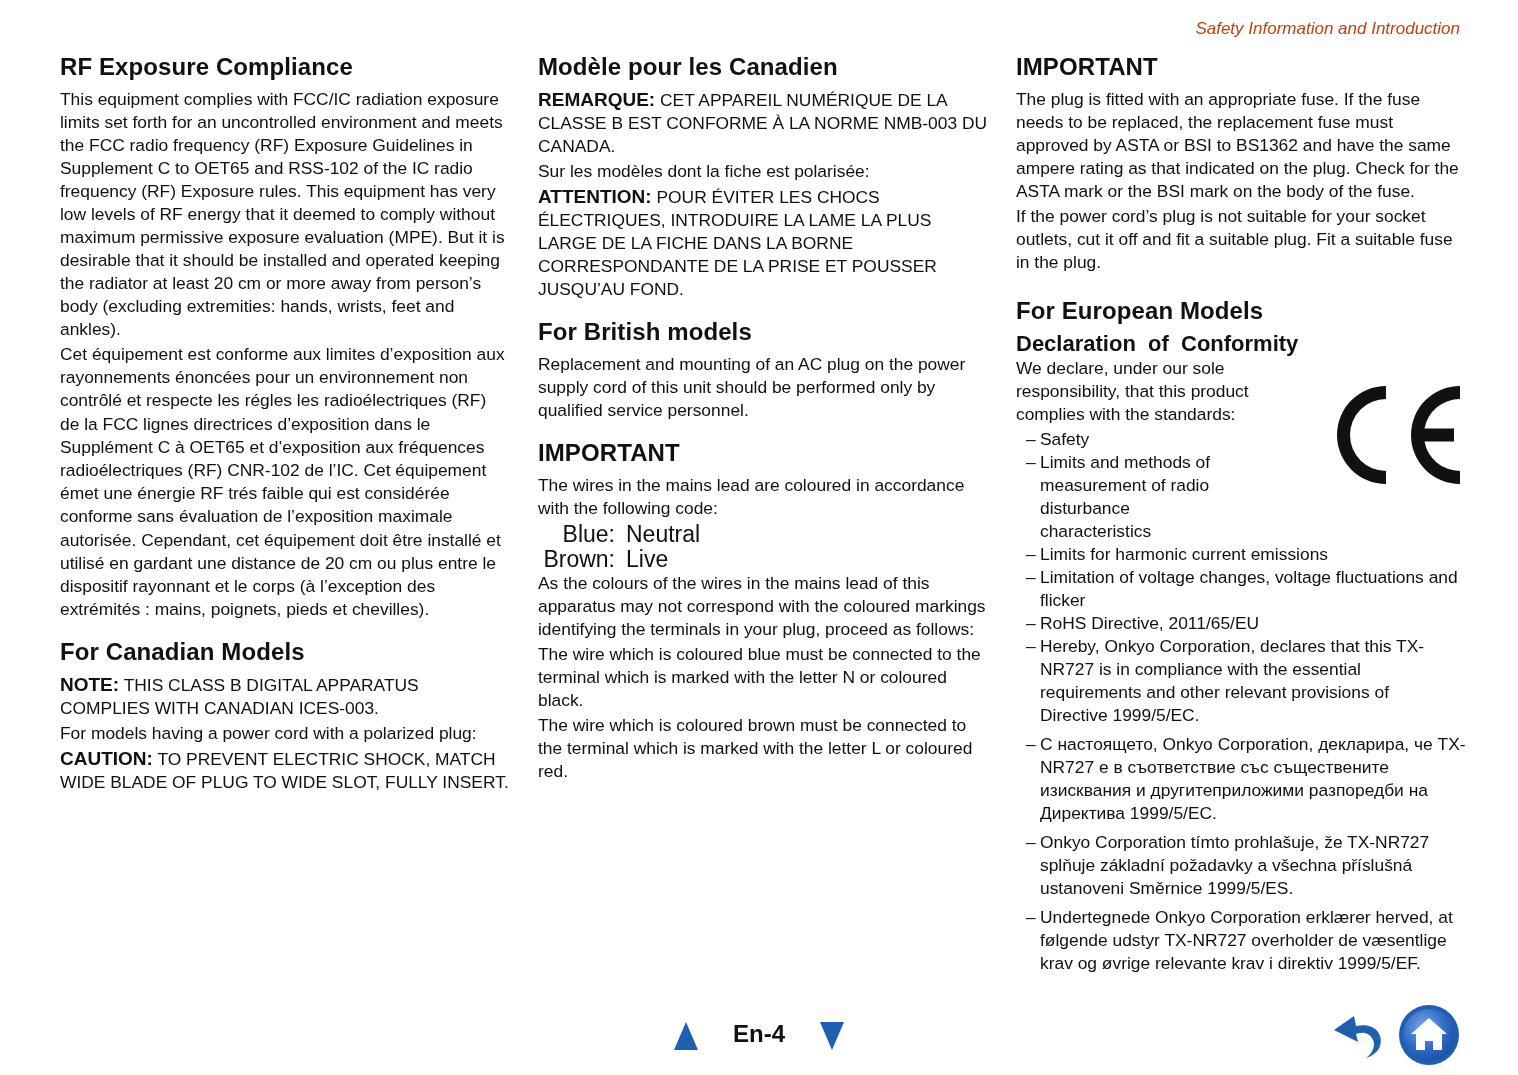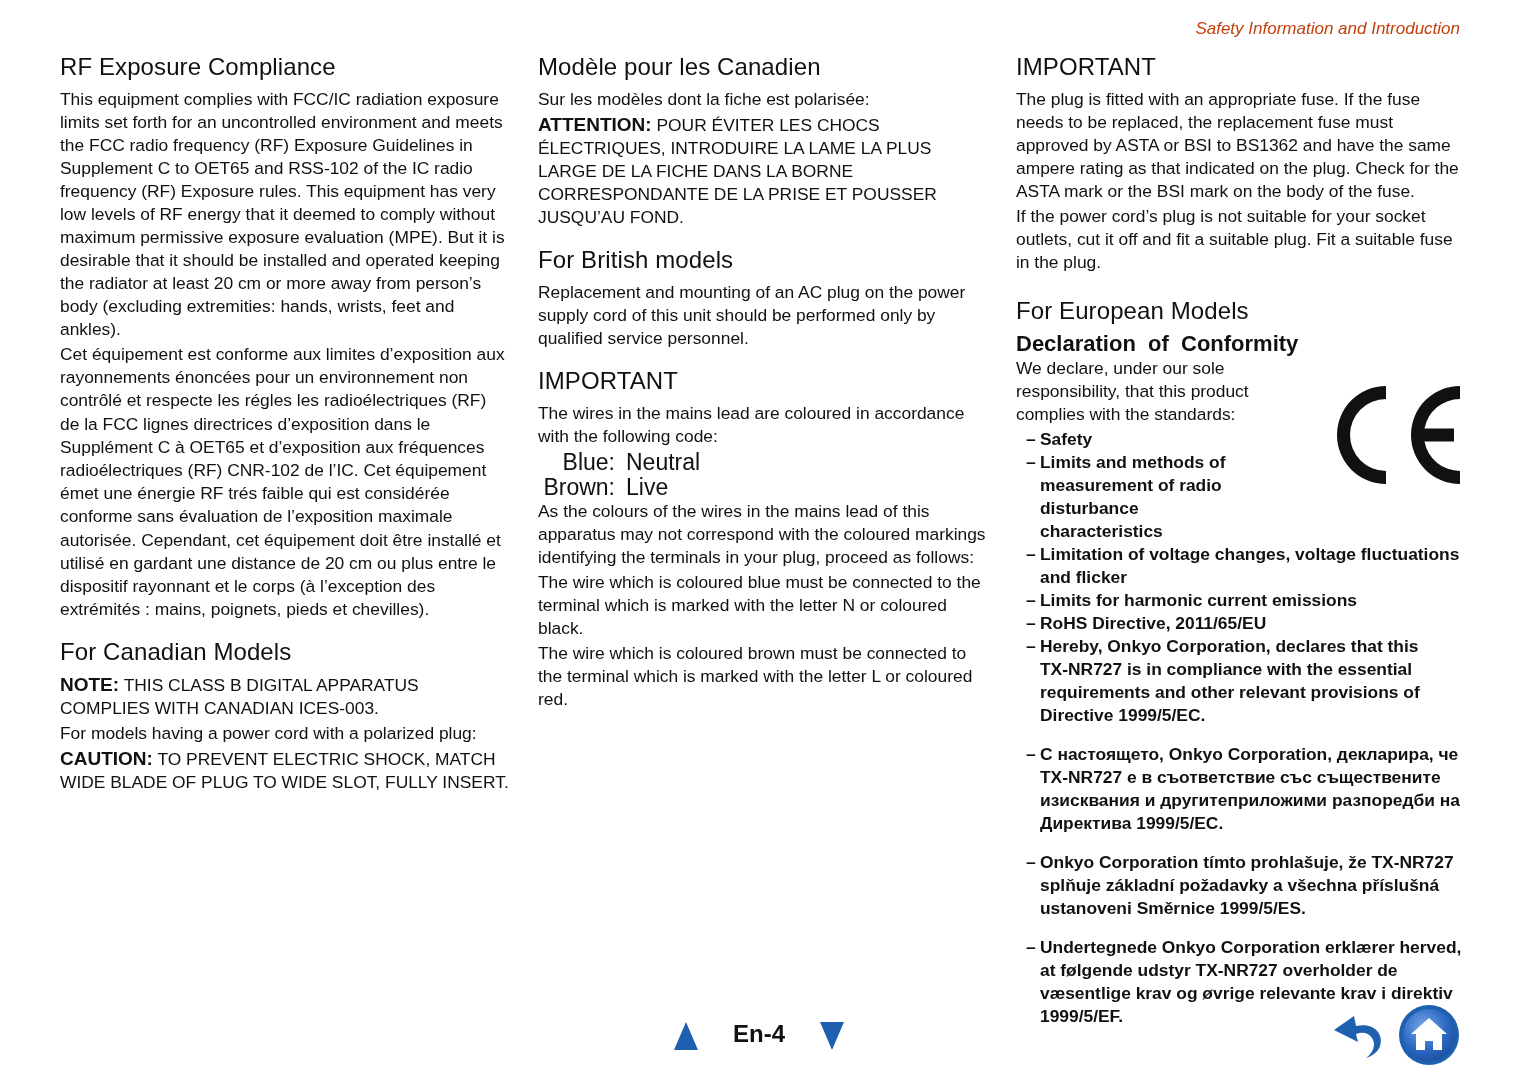--- a/index.html
+++ b/index.html
@@ -9,35 +9,35 @@
     }
     .running-head {
       position: absolute; top: 19px; right: 58px;
       font-style: italic; font-size: 17px; color: #c2410c;
     }
     .col { position: absolute; top: 52px; }
     .col1 { left: 60px; width: 450px; }
     .col2 { left: 538px; width: 450px; }
     .col3 { left: 1016px; width: 450px; }
     h2 {
-      font-size: 24px; font-weight: normal; margin: 0 0 6px 0; line-height: 30px;
+      font-size: 24px; font-weight: bold; margin: 0 0 6px 0; line-height: 30px;
       letter-spacing: 0.1px;
     }
     h2.spaced { margin-top: 16px; }
     p { margin: 0 0 2px 0; font-size: 17.4px; line-height: 23px; }
     b.lbl { font-size: 19px; }
     .subhead { font-size: 22px; font-weight: bold; margin: 0 0 2px 0; line-height: 23px; }
     .wire-row { display: flex; font-size: 23px; line-height: 25px; }
     .wire-row .wlabel { width: 77px; text-align: right; padding-right: 11px; }
-    .dash-list { list-style: none; margin: 0; padding: 0; font-weight: bold; }
+    .dash-list { list-style: none; margin: 0; padding: 0; }
     .dash-list li {
       position: relative; padding-left: 24px; font-size: 17.4px; line-height: 23px;
       margin-bottom: 0;
     }
-    .dash-list li.gap { margin-top: 16px; }
+    .dash-list li.gap { margin-top: 6px; }
     .dash-list li::before {
       content: "\2013"; position: absolute; left: 10px; top: 0;
     }
     .ce-mark { position: absolute; left: 1326px; top: 386px; width: 134px; height: 98px; }
     .footer-nav { position: absolute; top: 1018px; left: 0; width: 1518px; height: 40px; padding-left: 44px; }
     .prev-page { position: absolute; left: 674px; top: 4px; width: 24px; height: 28px; cursor: pointer; }
     .next-page { position: absolute; left: 820px; top: 4px; width: 24px; height: 28px; cursor: pointer; }
     .page-number {
       position: absolute; left: 733px; top: 2px; font-size: 24px; font-weight: bold;
     }
@@ -59,20 +59,21 @@
     <h2 class="spaced">For Canadian Models</h2>
     <p><b class="lbl">NOTE:</b><span> THIS CLASS B DIGITAL APPARATUS COMPLIES WITH CANADIAN ICES-003.</span></p>
     <p>For models having a power cord with a polarized plug:</p>
     <p><b class="lbl">CAUTION:</b><span> TO PREVENT ELECTRIC SHOCK, MATCH WIDE BLADE OF PLUG TO WIDE SLOT, FULLY INSERT.</span></p>
   </section>
 </div>
 
 <div class="col col2">
   <section>
     <h2>Modèle pour les Canadien</h2>
+    <p><b class="lbl">REMARQUE:</b><span> CET APPAREIL NUMÉRIQUE DE LA CLASSE B EST CONFORME À LA NORME NMB-003 DU CANADA.</span></p>
     <p>Sur les modèles dont la fiche est polarisée:</p>
     <p><b class="lbl">ATTENTION:</b><span> POUR ÉVITER LES CHOCS ÉLECTRIQUES, INTRODUIRE LA LAME LA PLUS LARGE DE LA FICHE DANS LA BORNE CORRESPONDANTE DE LA PRISE ET POUSSER JUSQU’AU FOND.</span></p>
   </section>
   <section>
     <h2 class="spaced">For British models</h2>
     <p>Replacement and mounting of an AC plug on the power supply cord of this unit should be performed only by qualified service personnel.</p>
   </section>
   <section>
     <h2 class="spaced">IMPORTANT</h2>
     <p>The wires in the mains lead are coloured in accordance with the following code:</p>
@@ -96,22 +97,22 @@
     <p>The plug is fitted with an appropriate fuse. If the fuse needs to be replaced, the replacement fuse must approved by ASTA or BSI to BS1362 and have the same ampere rating as that indicated on the plug. Check for the ASTA mark or the BSI mark on the body of the fuse.</p>
     <p>If the power cord’s plug is not suitable for your socket outlets, cut it off and fit a suitable plug. Fit a suitable fuse in the plug.</p>
   </section>
   <section>
     <h2 class="spaced" style="margin-top:22px">For European Models</h2>
     <div class="subhead" style="white-space:pre">Declaration  of  Conformity</div>
     <p style="width:258px">We declare, under our sole responsibility, that this product complies with the standards:</p>
     <ul class="dash-list">
       <li>Safety</li>
       <li style="width:190px;white-space:normal">Limits and methods of measurement of radio disturbance characteristics</li>
+      <li>Limits for harmonic current emissions</li>
       <li>Limitation of voltage changes, voltage fluctuations and flicker</li>
-      <li>Limits for harmonic current emissions</li>
       <li>RoHS Directive, 2011/65/EU</li>
       <li style="width:400px">Hereby, Onkyo Corporation, declares that this TX-NR727 is in compliance with the essential requirements and other relevant provisions of Directive 1999/5/EC.</li>
       <li class="gap">С настоящето, Onkyo Corporation, декларира, че TX-NR727 е в съответствие със съществените изисквания и другитеприложими разпоредби на Директива 1999/5/ЕС.</li>
       <li class="gap" style="width:420px">Onkyo Corporation tímto prohlašuje, že TX-NR727 splňuje základní požadavky a všechna příslušná ustanoveni Směrnice 1999/5/ES.</li>
       <li class="gap">Undertegnede Onkyo Corporation erklærer herved, at følgende udstyr TX-NR727 overholder de væsentlige krav og øvrige relevante krav i direktiv 1999/5/EF.</li>
     </ul>
   </section>
 </div>
 
 <svg class="ce-mark" viewBox="0 0 134 98">

